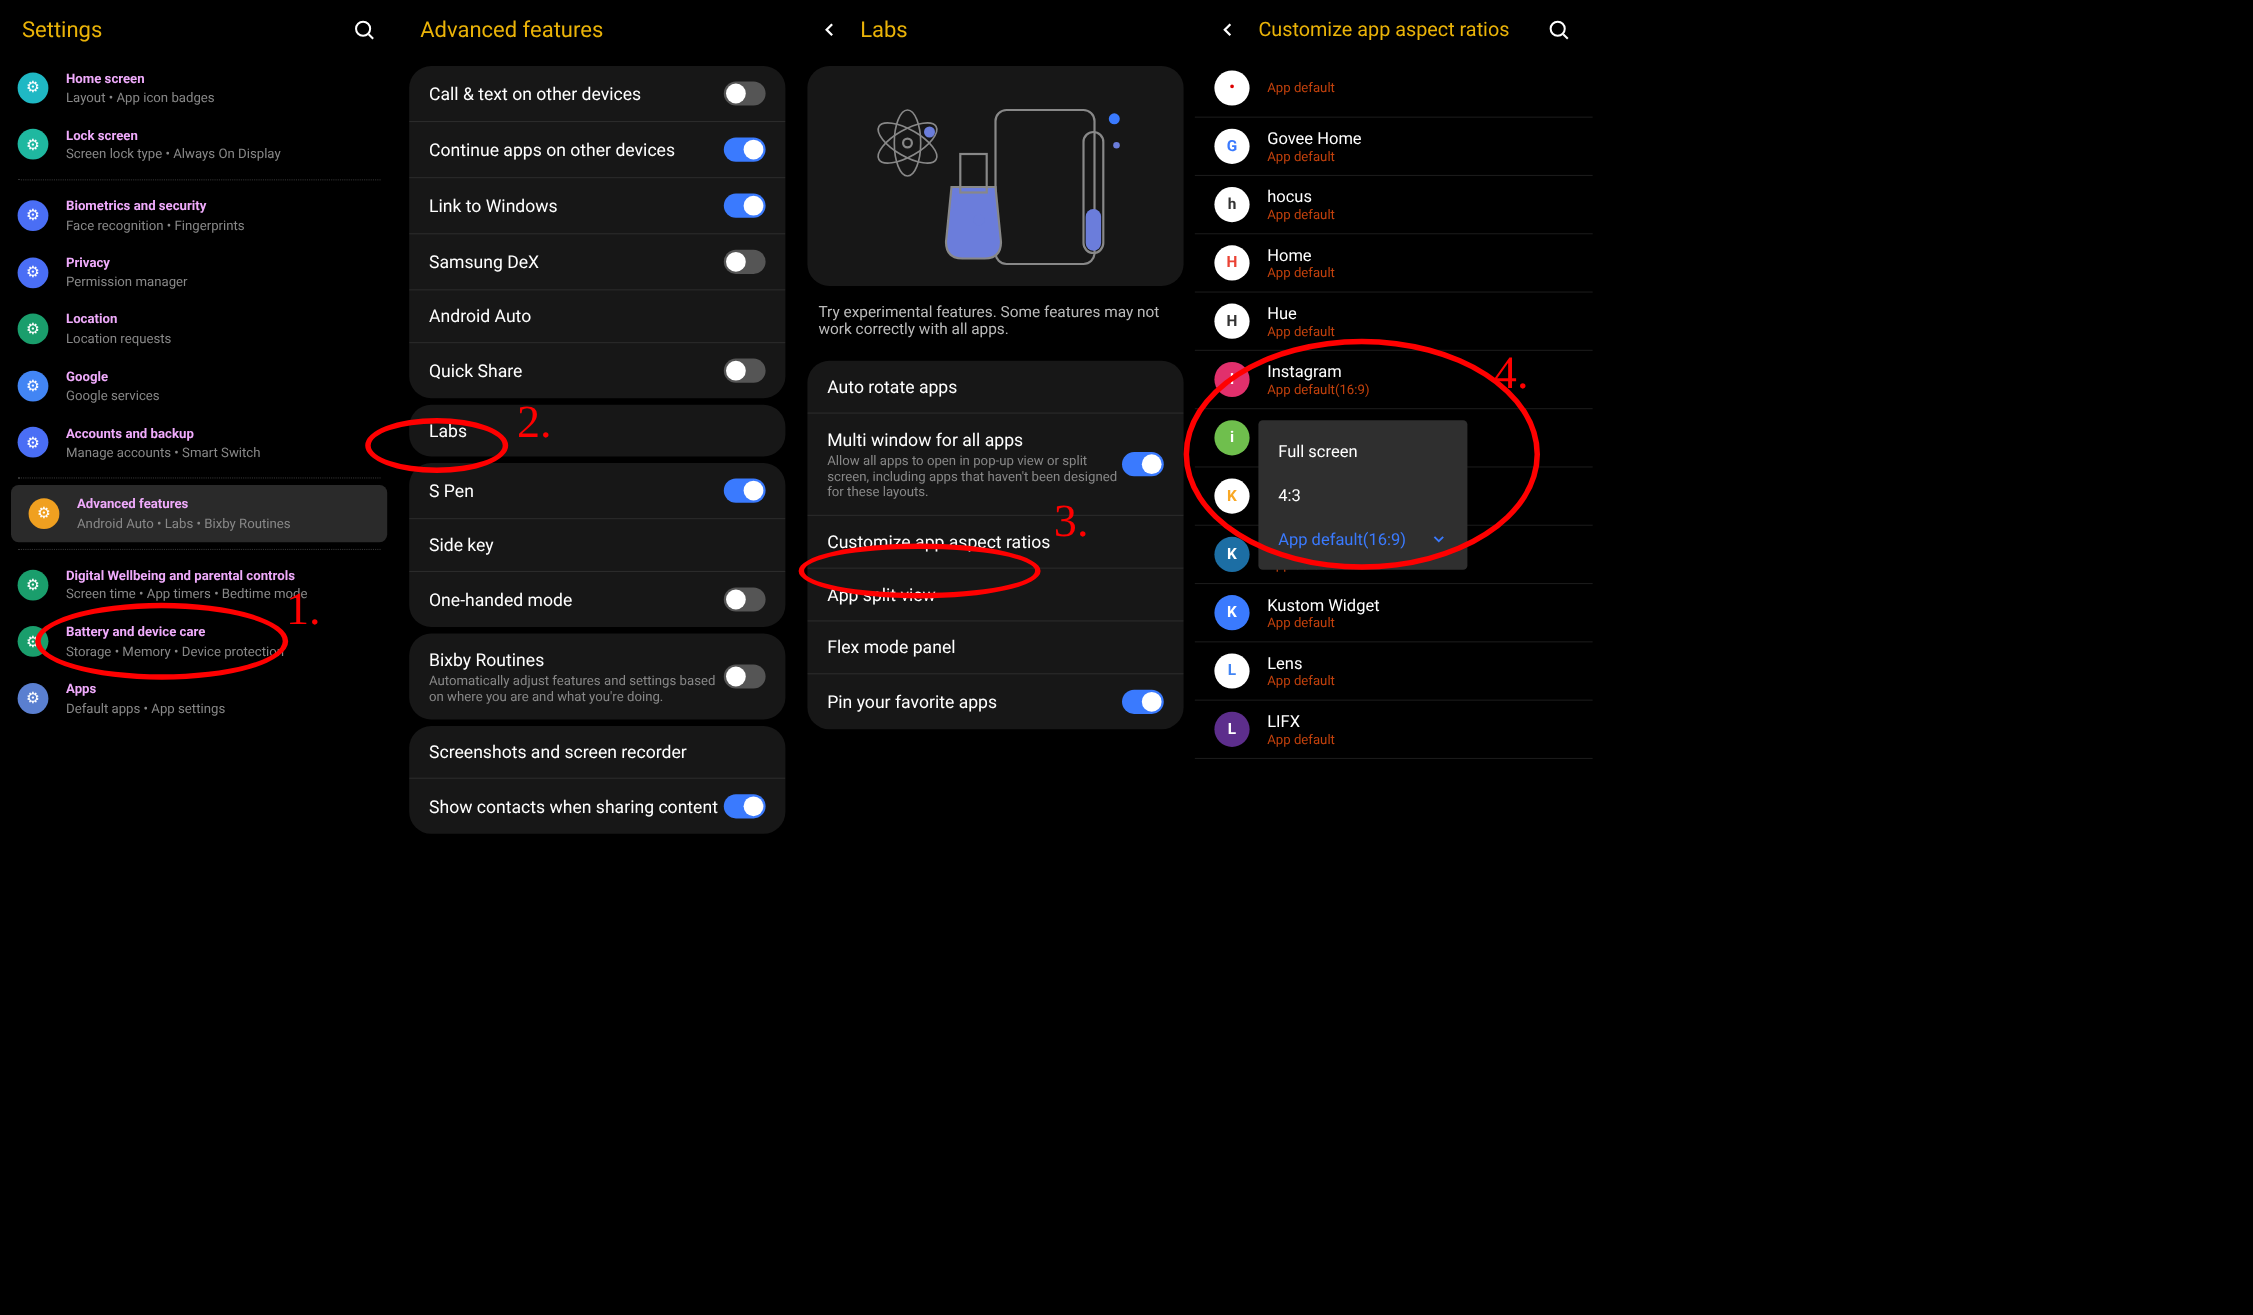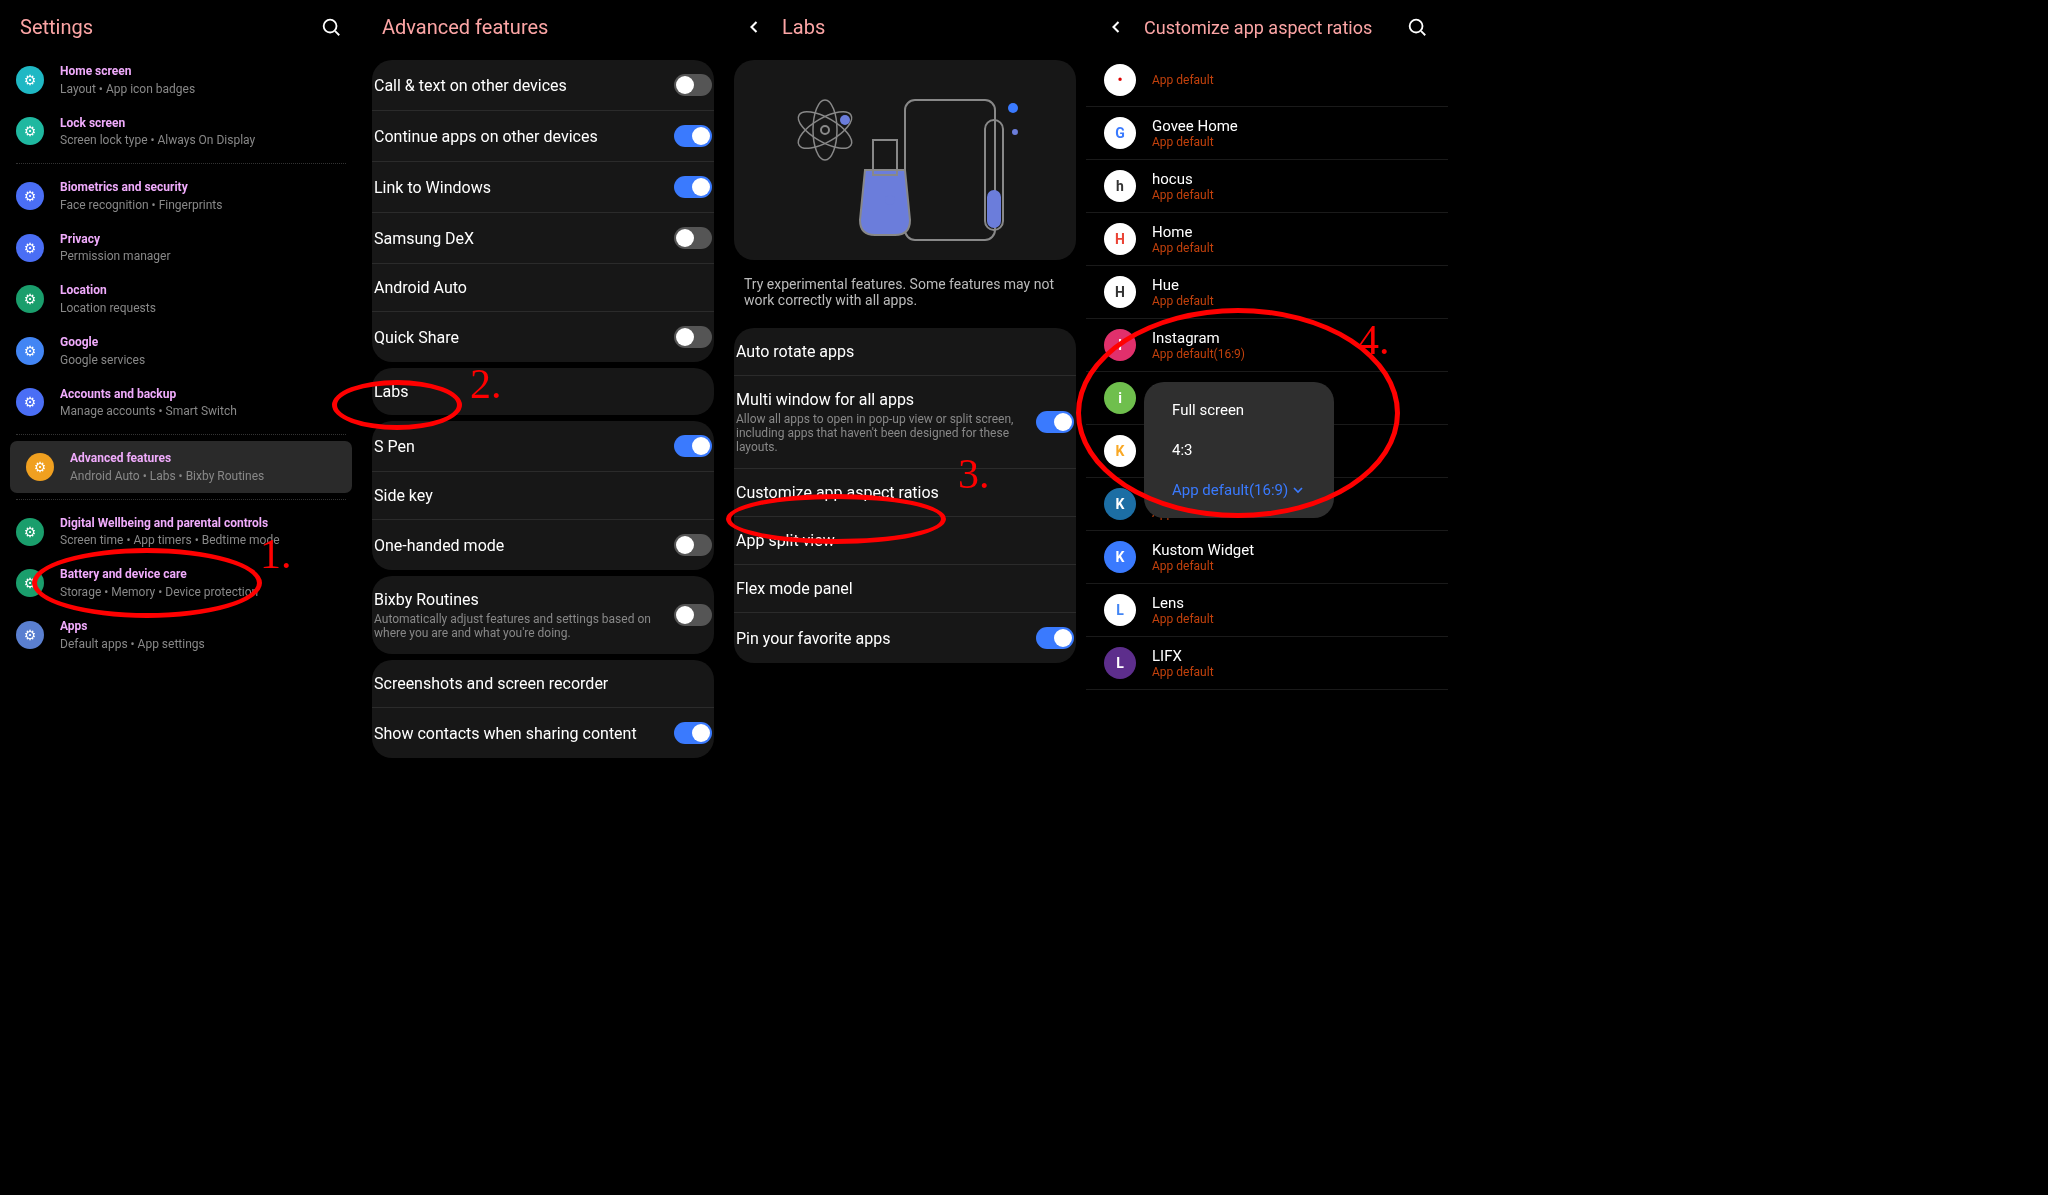--- a/index.html
+++ b/index.html
@@ -25,21 +25,21 @@
 
 .header {
   display: flex;
   align-items: center;
   padding: 14px 20px;
   height: 54px;
 }
 .header-title {
   font-size: 20px;
   font-weight: 400;
-  color: #fca5a5;
+  color: #eab308;
   text-align: right;
 }
 .back-icon {
   margin-right: 18px;
   display: inline-flex;
 }
 .search-icon {
   margin-left: auto;
 }
 
@@ -84,21 +84,21 @@
 
 .card {
   background: #171717;
   border-radius: 20px;
   margin: 6px 10px;
   overflow: hidden;
 }
 .card-row {
   display: flex;
   align-items: center;
-  padding: 14px 2px;
+  padding: 14px 18px;
   border-bottom: 1px solid #2b2b2b;
   position: relative;
 }
 .card-row:last-child { border-bottom: none; }
 .card-row-title {
   font-size: 16px;
   color: #fff;
   flex: 1;
 }
 .card-row-sub {
@@ -167,22 +167,22 @@
   color: #fff;
 }
 .app-sub {
   font-size: 12px;
   color: #c2410c;
 }
 
 .dropdown {
   position: absolute;
   background: #2f2f2f;
-  border-radius: 20px;
-  padding: 8px 10px;
+  border-radius: 4px;
+  padding: 8px 0;
   width: 190px;
   z-index: 10;
   font-size: 15px;
 }
 .dropdown-item {
   padding: 11px 18px;
   display: flex;
   align-items: center;
 }
 .dropdown-item.selected {

